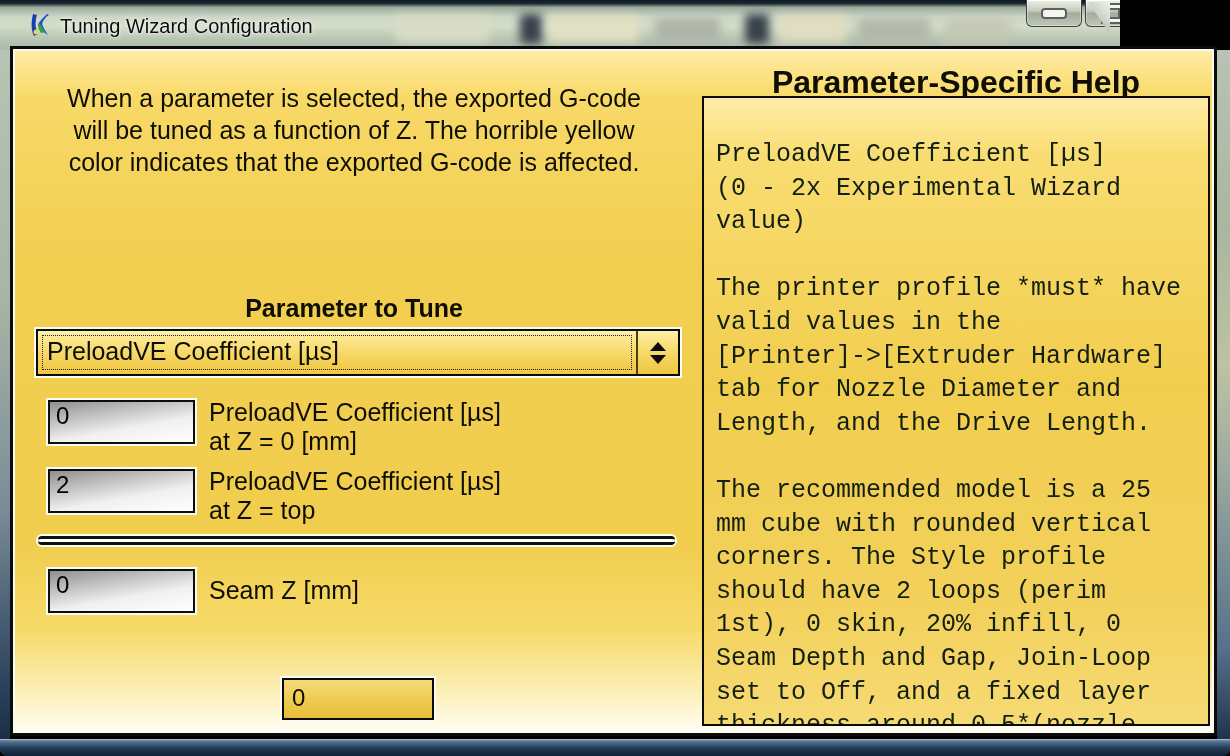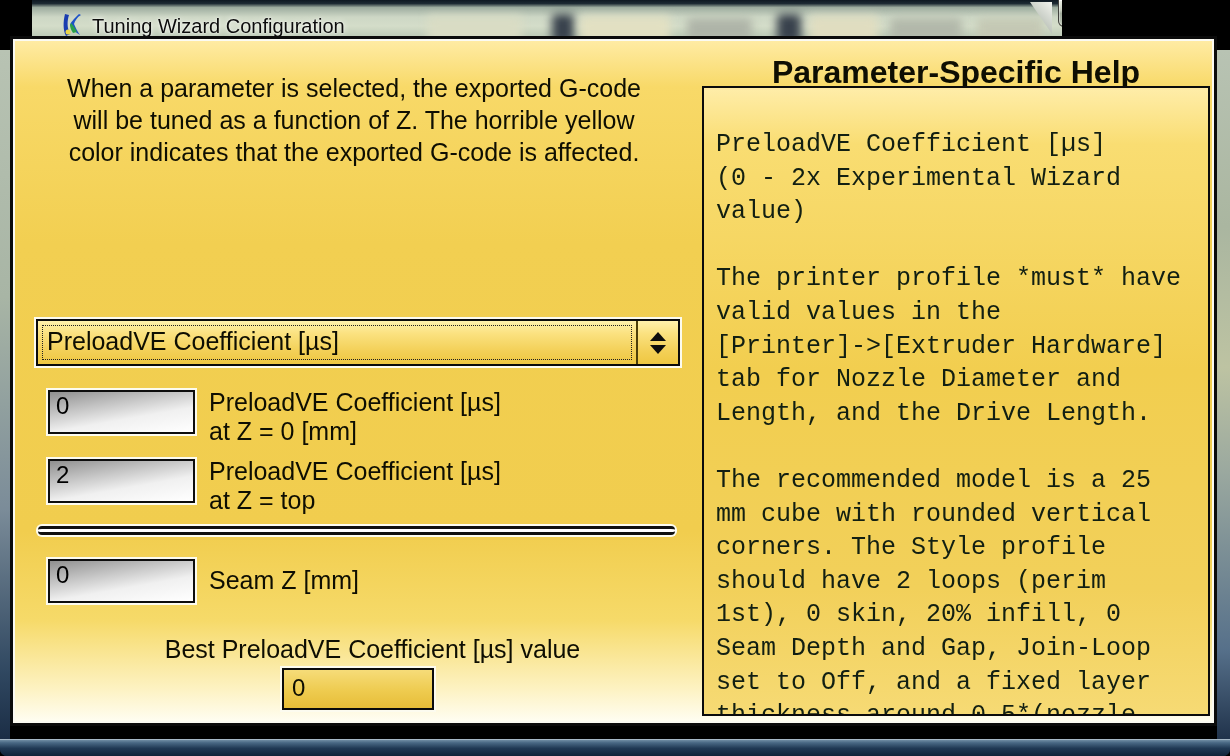--- a/index.html
+++ b/index.html
@@ -7,24 +7,23 @@
     width:1230px;height:756px;overflow:hidden;
     font-family:"Liberation Sans",sans-serif;
     background:#000;
   }
   .window{
     position:relative;width:1230px;height:756px;
     border-radius:0 0 7px 7px;overflow:hidden;
   }
   
   .titlebar{
-    position:absolute;left:0;top:0;width:1030px;height:50px;
+    position:absolute;left:0;top:0;width:1120px;height:50px;
     background:linear-gradient(180deg,#0e1822 0%,#1d2a33 7%,#9dac9f 15%,#cdd7c5 34%,#d4ddc9 52%,#b7c5b2 78%,#a9bba9 100%);
     overflow:hidden;
-    margin-left:32px;
   }
   .blur-blob{position:absolute;filter:blur(5px);border-radius:4px;}
   .frame-left{
     position:absolute;left:0;top:50px;width:10px;height:706px;
     background:linear-gradient(180deg,#b8c3b3 0%,#a8b5a5 35%,#7b8c99 65%,#304861 88%,#16273f 100%);
   }
   .frame-right{
     position:absolute;right:0;top:50px;width:13px;height:706px;
     background:linear-gradient(180deg,#b8c3b3 0%,#aab6a0 25%,#bdc3a2 45%,#9aa89f 60%,#56708a 85%,#16273f 100%);
   }
@@ -60,21 +59,21 @@
     border-color:#57221a;
   }
   .glyph-min{width:22px;height:7px;background:#f4f4f2;border-radius:2px;box-shadow:0 0 0 2px #5f5f5c;}
   .glyph-max{width:14px;height:11px;border:3px solid #f4f4f2;box-shadow:0 0 0 2px #5f5f5c,inset 0 0 0 2px #5f5f5c;}
   .glyph-close{
     font-weight:bold;font-size:21px;color:#ffffff;line-height:20px;
     -webkit-text-stroke:1px #6a6a66;text-shadow:0 1px 2px rgba(60,20,10,.6);
   }
   
   .client{
-    position:absolute;left:10px;top:36px;width:1201px;height:684px;
+    position:absolute;left:10px;top:46px;width:1201px;height:684px;
     border:3px solid #0b0b0b;
     box-shadow:inset 0 0 0 2px #fbfaf2;
     background:linear-gradient(180deg,#ffeca6 0%,#f8d968 7%,#f2cf51 30%,#f1cd4e 72%,#f6da69 85%,#fdf2c2 95%,#fffef4 100%);
   }
   .client-inner{position:absolute;left:2px;top:2px;right:2px;bottom:2px;}
   .txt{color:#0e0e02;}
   .centered{text-align:center;white-space:pre-line;}
   .intro{position:absolute;left:0;top:31px;width:678px;font-size:25px;line-height:32px;}
   .note{position:absolute;left:0;top:160px;width:678px;font-size:25px;line-height:32px;}
   .param-head{position:absolute;left:0;top:243px;width:678px;font-size:25px;font-weight:bold;text-align:center;}
@@ -174,20 +173,21 @@
   <div class="frame-left"></div>
   <div class="frame-right"></div>
   <div class="frame-bottom"></div>
 
   <div class="client">
     <div class="client-inner">
 
       <div class="intro txt centered">When a parameter is selected, the exported G-code
 will be tuned as a function of Z.  The horrible yellow
 color indicates that the exported G-code is affected.</div>
+      <div class="param-head txt">Parameter to Tune</div>
 
       <div class="param-select">
         <span class="value">PreloadVE Coefficient [µs]</span>
         <span class="select-focus"></span>
         <span class="select-arrows">
           <span class="tri-up"></span>
           <span class="tri-down"></span>
         </span>
       </div>
 
@@ -203,21 +203,20 @@
 at Z = top</div>
       </div>
 
       <div class="divider"></div>
 
       <div class="row-bestz">
         <input class="field" type="text" value="0" style="">
         <div class="field-label txt">Seam Z [mm]</div>
       </div>
 
-      <div class="best-label txt">Best PreloadVE Coefficient [µs] value</div>
       <div class="best-box">0</div>
 
       <div class="help-head txt">Parameter-Specific Help</div>
       <div class="help-box">
         <div class="help-text">PreloadVE Coefficient [µs]
 (0 - 2x Experimental Wizard
 value)
 
 The printer profile *must* have
 valid values in the

